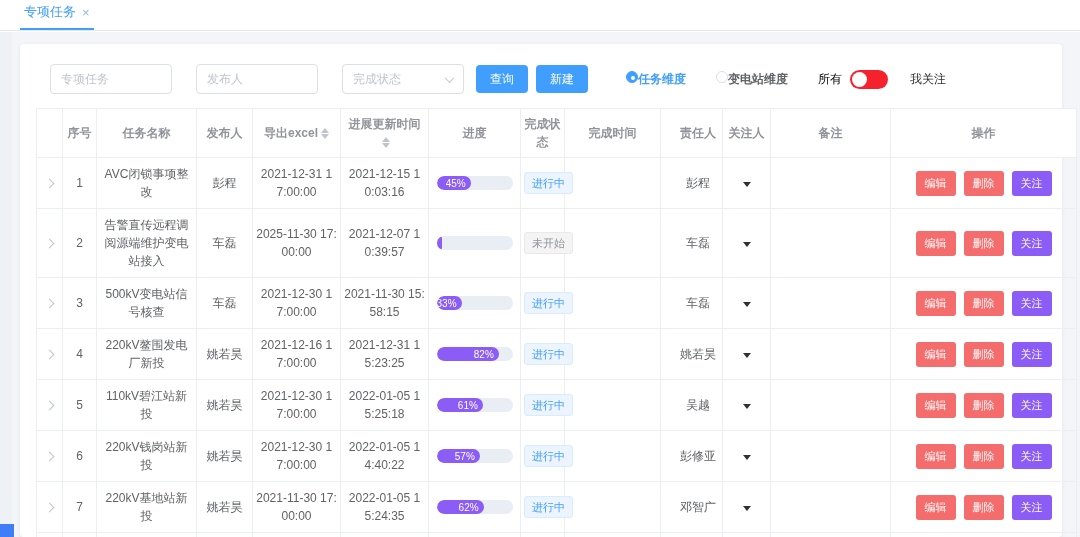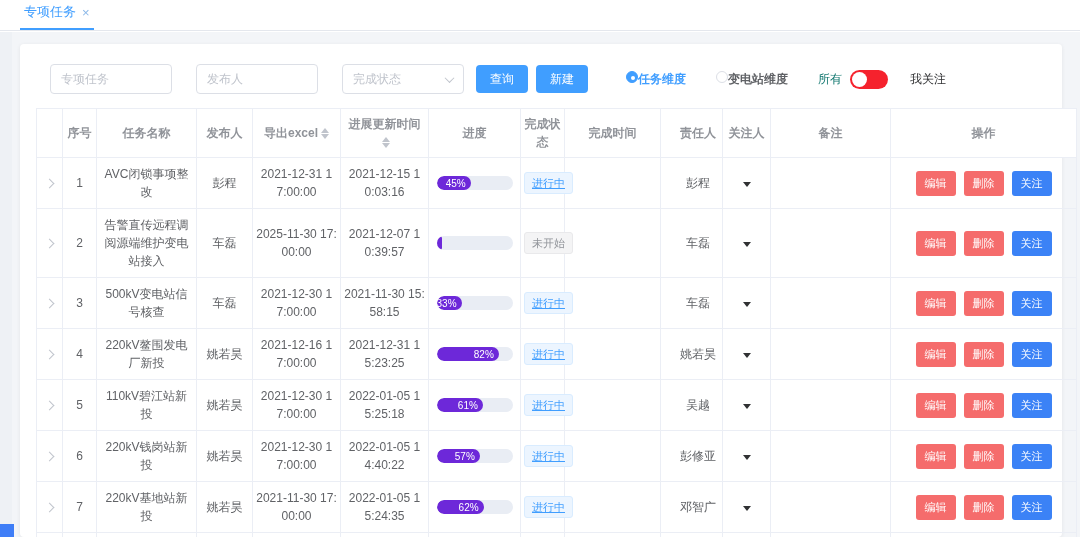--- a/index.html
+++ b/index.html
@@ -26,46 +26,46 @@
   .chevron { width:7px; height:7px; border-right:1.2px solid #c0c4cc; border-bottom:1.2px solid #c0c4cc; transform:rotate(45deg) translate(-1px,-1px); margin-left:auto; }
   .btn { border:none; border-radius:4px; color:#fff; background:#409eff; font-size:12px; cursor:pointer; }
   .btn-sm { height:28px; padding:0 14px; }
   .btn-lg { height:30px; padding:0 16px; }
   .radio { display:flex; align-items:flex-start; cursor:pointer;font-weight:bold; }
   .radio-dot { width:12px; height:12px; border-radius:50%; border:1px solid #dcdfe6; background:#fff; position:relative; }
   .radio.checked .radio-dot { border-color:#409eff; background:#409eff; }
   .radio.checked .radio-dot::after { content:""; position:absolute; left:4px; top:4px; width:4px; height:4px; border-radius:50%; background:#fff; }
   .radio.checked .radio-label { color:#409eff; }
   .radio-label { color:#606266; }
-  .all-label { color:#0f766e; }
+  .all-label { color:#000000; }
   .switch { width:38px; height:19px; border-radius:10px; background:#f5222d; position:relative; cursor:pointer; }
   .switch .knob { position:absolute; left:2px; top:2px; width:15px; height:15px; border-radius:50%; background:#fff; }
   .follow-label { color:#303133; }
 
   
   table { border-collapse:collapse; table-layout:fixed; width:100%; font-size:12px; }
   th,td { border:1px solid #ebeef5; text-align:center; vertical-align:middle; word-break:break-all; }
   th { color:#909399; font-weight:bold; padding:6px 3px; height:40px; background:#fff; line-height:1.5; }
   td { color:#606266; padding:7px 3px; line-height:1.5; }
   .col-expand{width:26px;} .col-no{width:34px;} .col-name{width:100px;} .col-pub{width:56px;}
   .col-exp{width:88px;} .col-upd{width:88px;} .col-prog{width:92px;} .col-status{width:44px;}
   .col-fin{width:96px;} .col-owner{width:62px;padding-left:16px;} .col-fol{width:48px;} .col-remark{width:120px;} .col-op{width:186px;}
   .expand-arrow { display:inline-block; width:7px; height:7px; border-top:1.3px solid #c0c4cc; border-right:1.3px solid #c0c4cc; transform:rotate(45deg); cursor:pointer; }
   .sort { display:inline-flex; flex-direction:column; vertical-align:middle; margin-left:3px; gap:1px; cursor:pointer; }
   .caret-up { width:0;height:0;border:4px solid transparent;border-bottom:5px solid #c0c4cc;border-top:0; }
   .caret-down { width:0;height:0;border:4px solid transparent;border-top:5px solid #c0c4cc;border-bottom:0; }
   .track { width:76px; height:14px; border-radius:7px; background:#e9edf4; margin:0 auto; overflow:hidden; }
-  .fill { height:100%; border-radius:7px; background:#6d28d9; display:flex; align-items:center; justify-content:flex-end; color:#fff; font-size:10px; padding-right:5px; min-width:0; }
+  .fill { height:100%; border-radius:7px; background:#8b5cf6; display:flex; align-items:center; justify-content:flex-end; color:#fff; font-size:10px; padding-right:5px; min-width:0; }
   .tag { display:inline-block; padding:2px 7px; font-size:11px; border-radius:3px; border:1px solid; white-space:nowrap; }
-  .tag.processing { color:#409eff; background:#ecf5ff; border-color:#d9ecff;text-decoration:underline; }
+  .tag.processing { color:#409eff; background:#ecf5ff; border-color:#d9ecff; }
   .tag.pending { color:#909399; background:#f4f4f5; border-color:#e9e9eb; }
   .fol-caret { width:0;height:0;border:4px solid transparent;border-top:5px solid #303133;border-bottom:0; display:inline-block; cursor:pointer; }
   .op-btn { border:none; border-radius:3px; color:#fff; font-size:11px; padding:5px 9px; cursor:pointer; margin:0 4px; white-space:nowrap; }
   .op-edit,.op-delete { background:#f56c6c; }
-  .op-follow { background:#3b82f6; }
+  .op-follow { background:#8b5cf6; }
 </style>
 </head>
 <body>
 
 <div class="page">
 
   <div class="tabbar">
     <div class="tab">
       <span>专项任务</span>
       <span class="tab-close">×</span>

